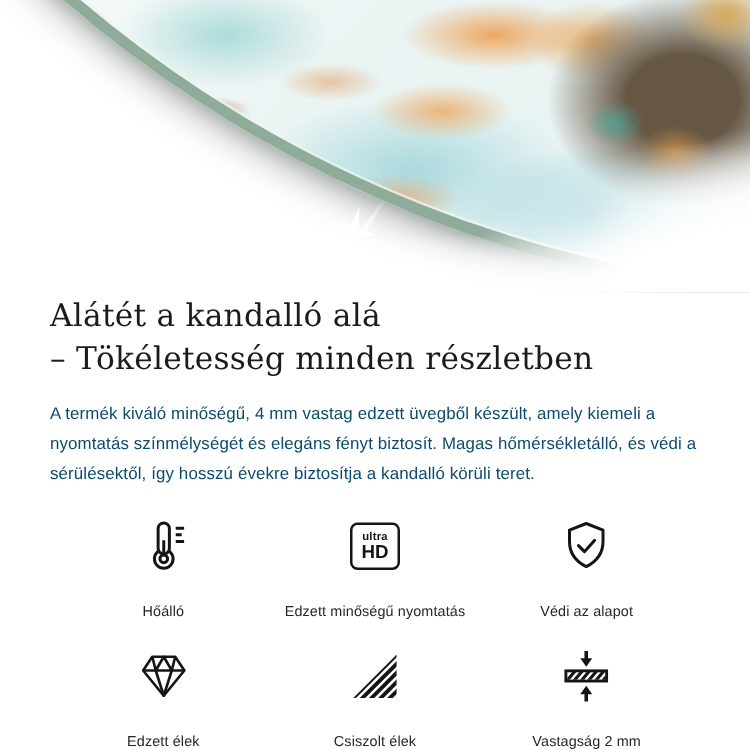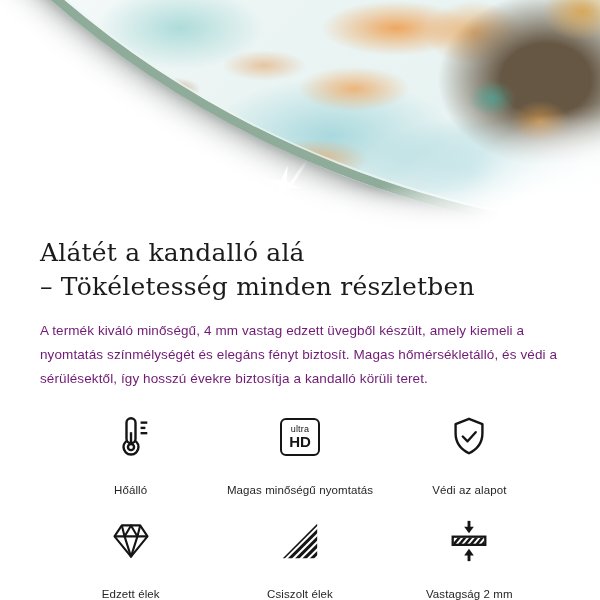--- a/index.html
+++ b/index.html
@@ -55,37 +55,37 @@
     background:linear-gradient(to bottom, rgba(255,255,255,0), rgba(255,255,255,.95), rgba(255,255,255,0));
     transform:rotate(34deg);
   }
   
   .content{padding:0 40px;}
   .title{
     margin:2px 0 0 0;font-family:"DejaVu Serif", serif;font-weight:400;
     font-size:25px;line-height:34px;color:#1b1b1b;letter-spacing:.2px;
   }
   .desc{
-    margin:15px 0 0 0;font-size:13.5px;line-height:24px;color:#701a75;
+    margin:15px 0 0 0;font-size:13.5px;line-height:24px;color:#0c4a6e;
     max-width:527px;letter-spacing:.1px;
   }
   
   .features{
     margin-top:21px;padding:0 6px;
     display:grid;grid-template-columns:repeat(3,1fr);row-gap:20px;
   }
   .feature{display:flex;flex-direction:column;align-items:center;}
   .icon-wrap{height:50px;display:flex;align-items:center;justify-content:center;}
   .feature-label{margin-top:22px;font-size:11.5px;color:#262626;letter-spacing:.1px;}
   .uhd-box{
     width:40px;height:38px;border:2.5px solid #151515;border-radius:6px;
     display:flex;flex-direction:column;align-items:center;justify-content:center;
     box-sizing:border-box;color:#151515;
   }
-  .uhd-top{font-size:9px;font-weight:400;line-height:9px;letter-spacing:.2px;}
+  .uhd-top{font-size:9px;font-weight:700;line-height:9px;letter-spacing:.2px;}
   .uhd-bottom{font-size:15px;font-weight:700;line-height:15px;}
   svg.fi{display:block;}
 </style>
 </head>
 <body>
 
 <div class="hero">
   <div class="artwork"></div>
   <div class="glass-ring"></div>
   <div class="glass-ring-inner"></div>
@@ -121,21 +121,21 @@
       <div class="feature-label">Hőálló</div>
     </div>
 
     <div class="feature">
       <div class="icon-wrap">
         <div class="uhd-box">
           <div class="uhd-top">ultra</div>
           <div class="uhd-bottom">HD</div>
         </div>
       </div>
-      <div class="feature-label">Magas minőségű nyomtatás</div>
+      <div class="feature-label">Edzett minőségű nyomtatás</div>
     </div>
 
     <div class="feature">
       <div class="icon-wrap">
         <svg class="fi" width="46" height="46" viewBox="0 0 48 48" fill="none" stroke="#151515" stroke-width="2.5" stroke-linejoin="round" stroke-linecap="round">
           <path d="M24 5 L38 10.5 V20 C38 30.5 32 37 24 41 C16 37 10 30.5 10 20 V10.5 Z"></path>
           <path d="M17.5 23.5 L22.5 28.5 L31 19"></path>
         </svg>
       </div>
       <div class="feature-label">Védi az alapot</div>

